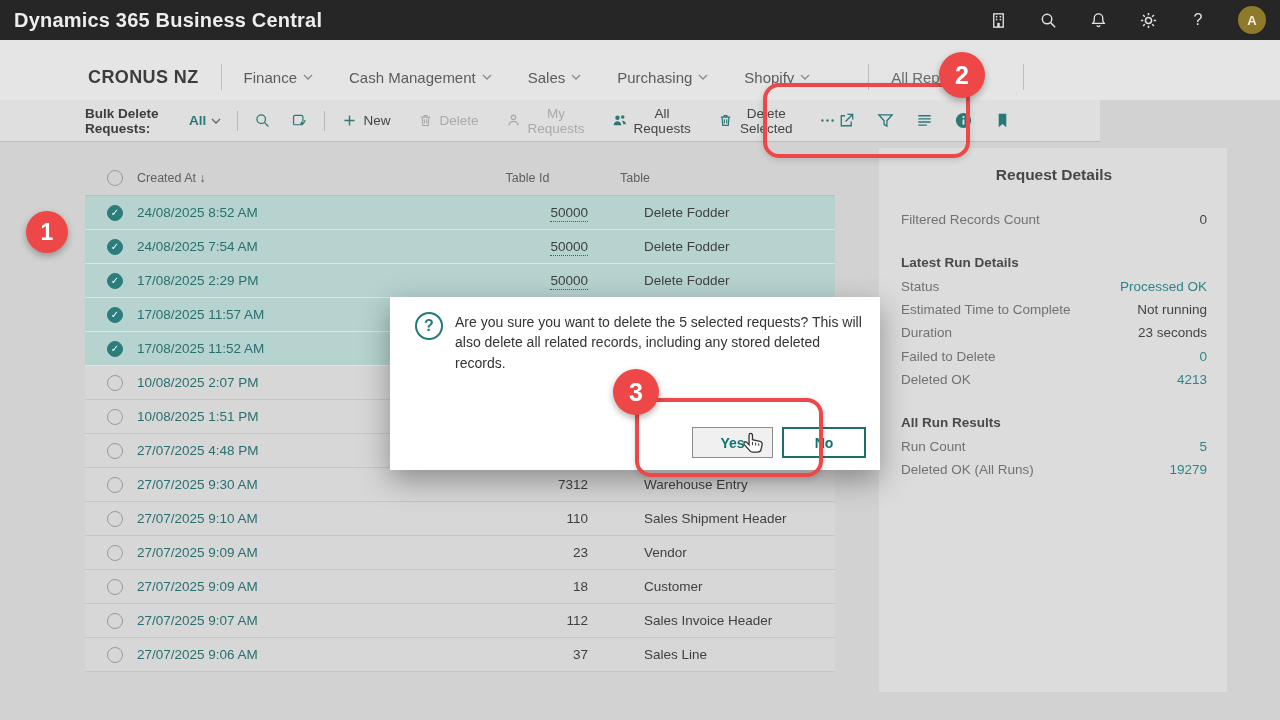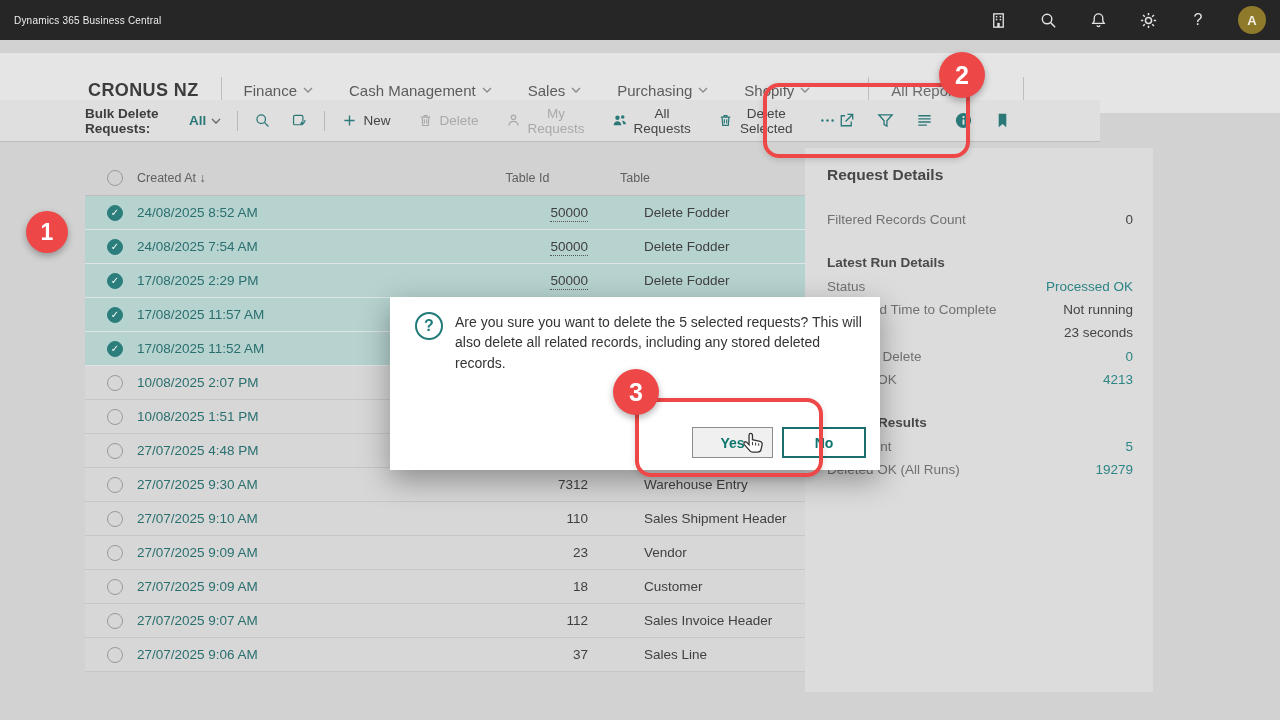--- a/index.html
+++ b/index.html
@@ -3,30 +3,30 @@
 <meta charset="utf-8">
 <style>
   * { margin:0; padding:0; box-sizing:border-box; }
   html,body { width:1280px; height:720px; overflow:hidden; }
   body { font-family:"Liberation Sans","DejaVu Sans",sans-serif; background:#d2d2d2; position:relative; }
   .screen { position:absolute; inset:0; width:1280px; height:720px; background:#d2d2d2; overflow:hidden; }
 
   
   .topbar { position:absolute; left:0; top:0; width:1280px; height:40px; background:#262626;
             display:flex; align-items:center; padding:0 14px; }
-  .topbar-title { color:#ededed; font-size:10px; font-weight:400; letter-spacing:.2px; }
+  .topbar-title { color:#ededed; font-size:20px; font-weight:700; letter-spacing:.2px; }
   .topbar-right { margin-left:auto; display:flex; align-items:center; gap:30px; }
   .tb-icon { width:20px; height:20px; color:#e3e3e3; display:flex; align-items:center; justify-content:center; }
   .tb-icon svg { width:19px; height:19px; }
   .help-glyph { color:#e3e3e3; font-size:16px; font-weight:400; }
   .avatar { width:28px; height:28px; border-radius:50%; background:#8e7a2a; color:#f3f0e4;
             display:flex; align-items:center; justify-content:center; font-size:13px; font-weight:700; }
 
   
-  .navbar { position:absolute; left:0; top:53px; width:1280px; height:60px; background:#e5e5e5;
+  .navbar { position:absolute; left:0; top:40px; width:1280px; height:60px; background:#e5e5e5;
             display:flex; align-items:center; padding:14px 0 0 88px; color:#5c5c5c; }
   .company { font-size:18px; font-weight:600; color:#3c3c3c; letter-spacing:.4px; }
   .nav-div { width:1px; height:26px; background:#bdbdbd; margin:0 22px; }
   .nav-item { font-size:15px; display:flex; align-items:center; gap:6px; margin-right:36px; cursor:default; }
   .nav-item:last-child { margin-right:0; }
   .chev svg { display:block; }
   .nav-plain { font-size:15px; color:#6b6b6b; }
 
   
   .actionbar { position:absolute; left:0; top:100px; width:1100px; height:42px; background:#dfdfdf;
@@ -53,21 +53,21 @@
         display:flex; align-items:center; justify-content:center; background:transparent; }
   .cb.checked { background:#2b7e7c; border-color:#2b7e7c; color:#fff; font-size:10px; }
   .c-date { color:#2a6f6f; }
   .c-id { text-align:right; color:#404040; }
   .c-id .dotted { border-bottom:1px dotted #555; padding-bottom:1px; }
   .c-table { padding-left:32px; color:#404040;margin-left:24px; }
   .hdr-id { text-align:center; }
   .hdr-table { padding-left:32px; }
 
   
-  .factbox { position:absolute; left:805px; top:148px; width:348px; height:544px; background:#dcdcdc; padding:18px 20px 0 22px; }
+  .factbox { position:absolute; left:879px; top:148px; width:348px; height:544px; background:#dcdcdc; padding:18px 20px 0 22px;text-align:center; }
   .fb-title { font-size:15.5px; font-weight:700; color:#474747; }
   .fb-sections { margin-top:24px; font-size:13.5px; }
   .sec-title { font-weight:700; color:#4a4a4a; margin-top:20px; height:23.3px; display:flex; align-items:center; }
   .field { height:23.3px; display:flex; align-items:center; }
   .flabel { color:#717171; }
   .fvalue { margin-left:auto; color:#444; }
   .fvalue.accent { color:#2e8585; }
 
   
   .dialog { position:absolute; left:390px; top:297px; width:490px; height:173px; background:#ffffff;

